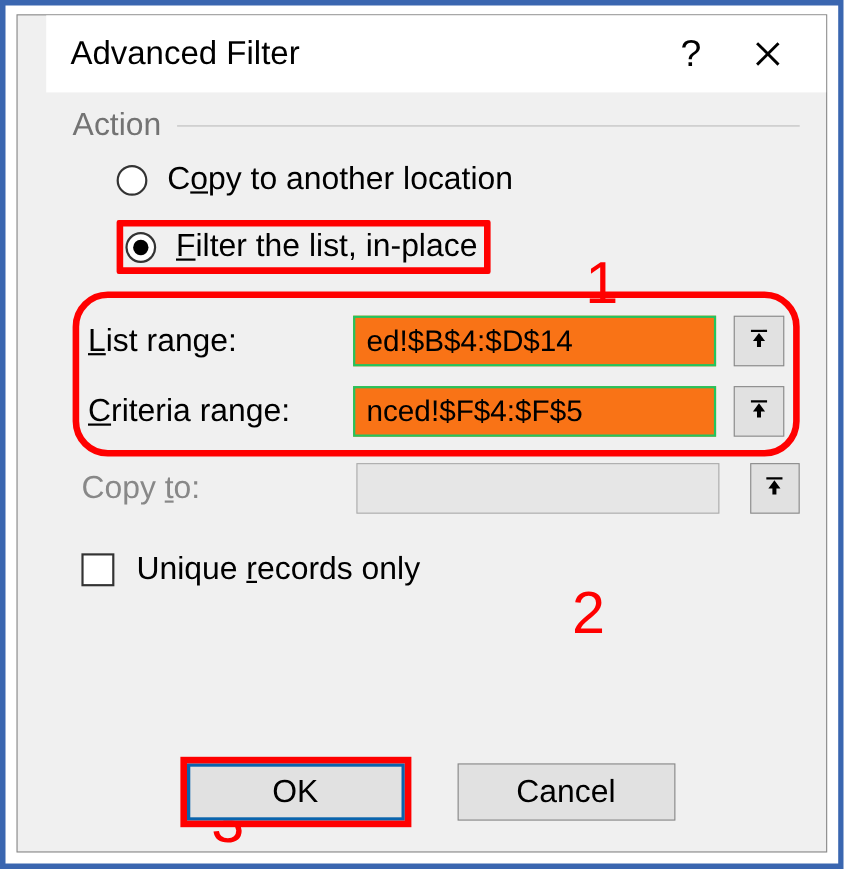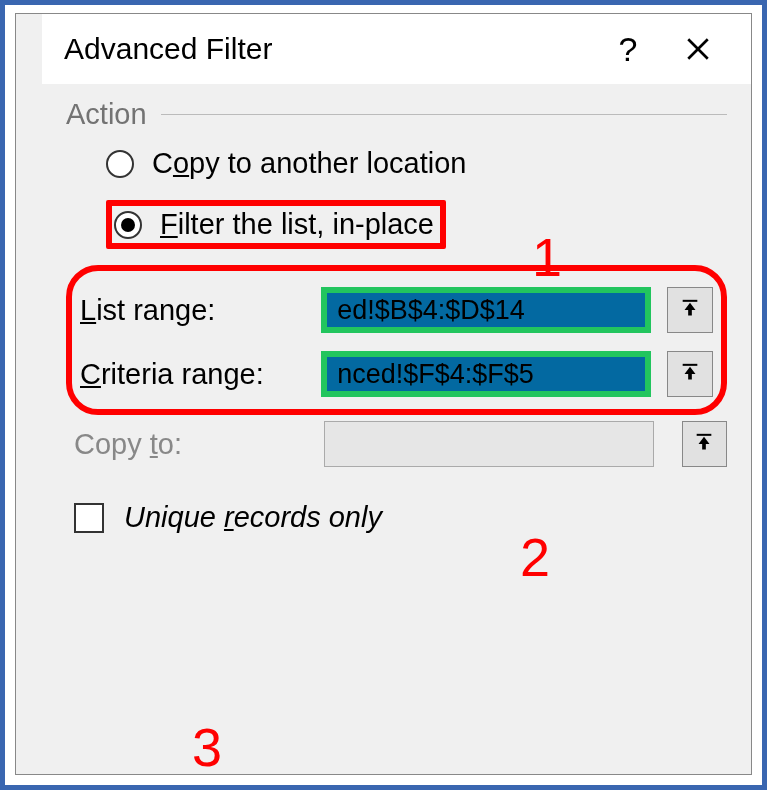--- a/index.html
+++ b/index.html
@@ -130,22 +130,22 @@
   }
   .range-label {
     width: 242px;
     font-size: 29px;
     color: #000;
   }
   .range-label.disabled { color: #888; }
   .range-input {
     flex: 1;
     height: 46px;
-    border: 6px solid #22c55e;
-    background: #0369a1;
+    border: 2px solid #22c55e;
+    background: #f97316;
     font-size: 27px;
     padding: 0 10px;
     font-family: inherit;
     color: #000;
     outline: none;
     max-width: 330px;
   }
   .range-input.disabled {
     background: #e6e6e6;
     color: #999;
@@ -166,21 +166,20 @@
     display: flex;
     align-items: center;
     margin: 6px 0 4px 8px;
     gap: 12px;
   }
   .checkbox-row {
     display: flex;
     align-items: center;
     font-size: 29px;
     margin: 34px 0 0 8px;
-    font-style: italic;
   }
   .checkbox {
     width: 30px;
     height: 30px;
     border: 2px solid #333;
     background: #fff;
     margin-right: 20px;
   }
   .buttons {
     position: absolute;
@@ -288,16 +287,24 @@
 
       <div class="annotation ann2">2</div>
 
       <div class="checkbox-row">
         <span class="checkbox"></span>
         <span>Unique <span class="u">r</span>ecords only</span>
       </div>
 
       <div class="annotation ann3">3</div>
 
+      <div class="buttons">
+        <div class="btn ok-hl">
+          <span>OK</span>
+        </div>
+        <div class="btn">
+          <span>Cancel</span>
+        </div>
+      </div>
 
     </div>
   </div>
 </div>
 
 </body></html>

